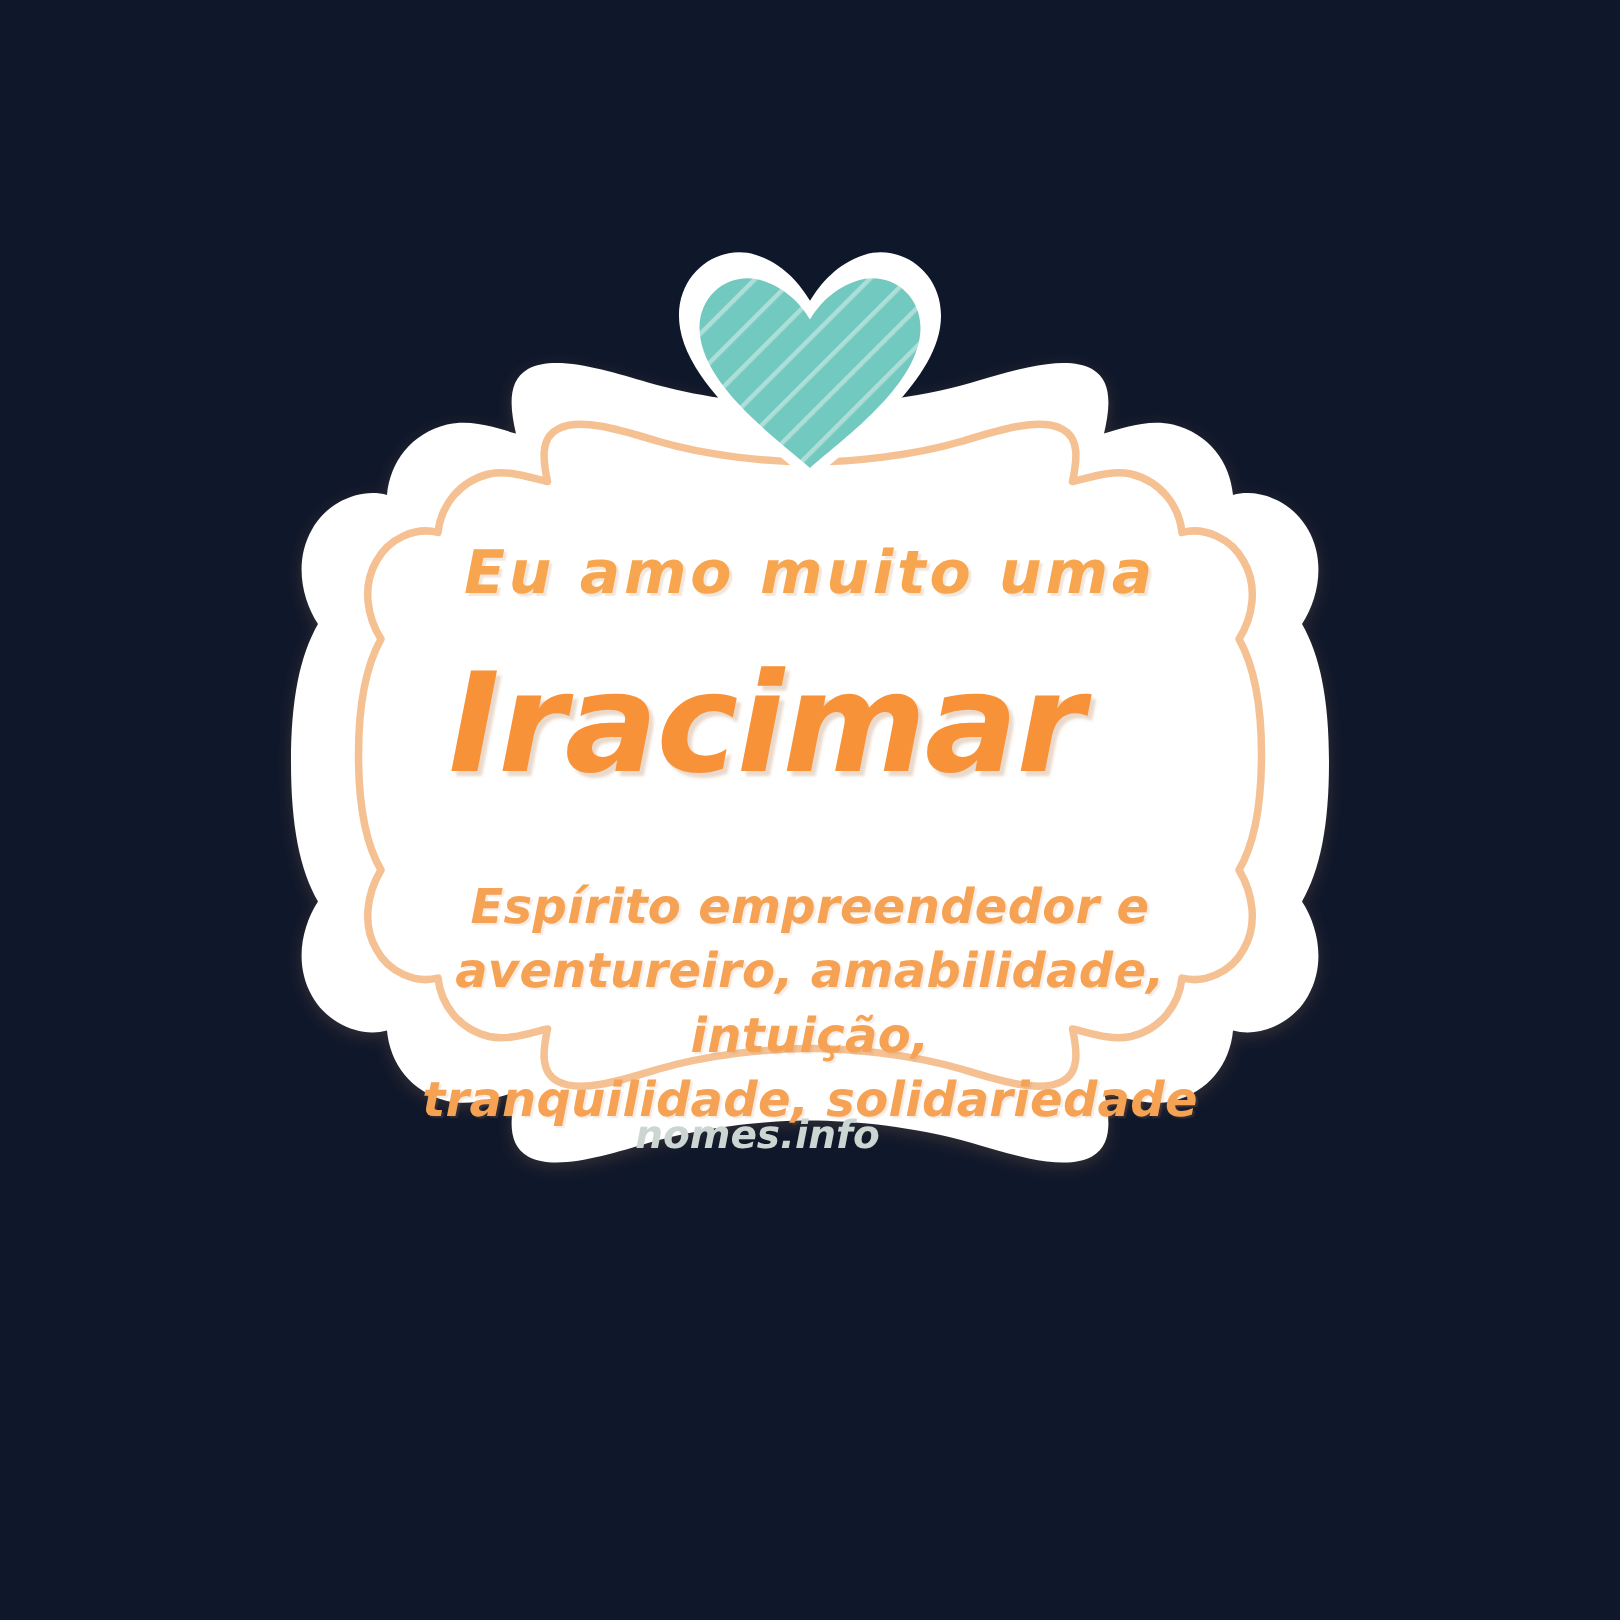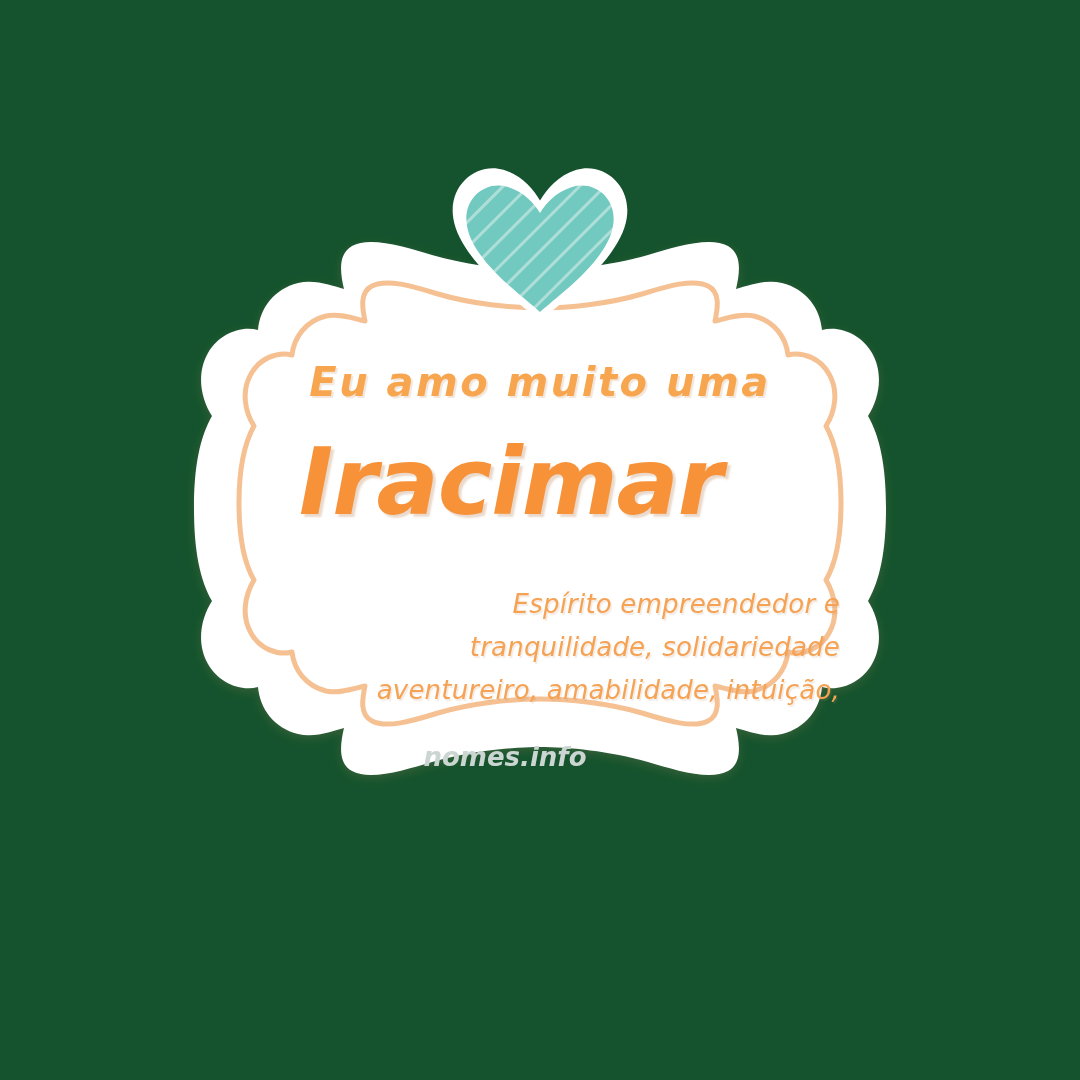--- a/index.html
+++ b/index.html
@@ -11,21 +11,21 @@
     width: 1080px;
     height: 1080px;
     overflow: hidden;
     font-family: "DejaVu Sans", sans-serif;
   }
 
   .card {
     position: relative;
     width: 1080px;
     height: 1080px;
-    background: #14532d;
+    background: #0f172a;
     overflow: hidden;
   }
 
   
   .frame-svg {
     position: absolute;
     left: 0;
     top: 0;
     width: 1080px;
     height: 1080px;
@@ -73,24 +73,24 @@
     text-shadow: 3px 3px 2px rgba(180,120,70,0.28);
     white-space: nowrap;
     line-height: 1.05;
   }
 
   .desc-line {
     position: absolute;
     left: 240px;
     top: 583px;
     width: 600px;
-    text-align: right;
-    font-family: "DejaVu Sans", sans-serif;
-    font-size: 26px;
-    font-weight: normal;
+    text-align: center;
+    font-family: "DejaVu Sans", sans-serif;
+    font-size: 32px;
+    font-weight: bold;
     font-style: italic;
     letter-spacing: 0.2px;
     line-height: 43px;
     color: #F5A254;
     text-shadow: 1.5px 1.5px 1px rgba(196,140,92,0.18);
   }
 
   .watermark {
     position: absolute;
     left: 0;
@@ -231,20 +231,20 @@
   </svg>
 
   <div class="content">
 
     <div class="prefix-line">Eu amo muito uma</div>
 
     <div class="name-line">Iracimar</div>
 
     <div class="desc-line">
       <div>Espírito empreendedor e</div>
+      <div>aventureiro, amabilidade, intuição,</div>
       <div>tranquilidade, solidariedade</div>
-      <div>aventureiro, amabilidade, intuição,</div>
     </div>
 
     <div class="watermark">nomes.info</div>
   </div>
 
 </div>
 
 </body></html>

